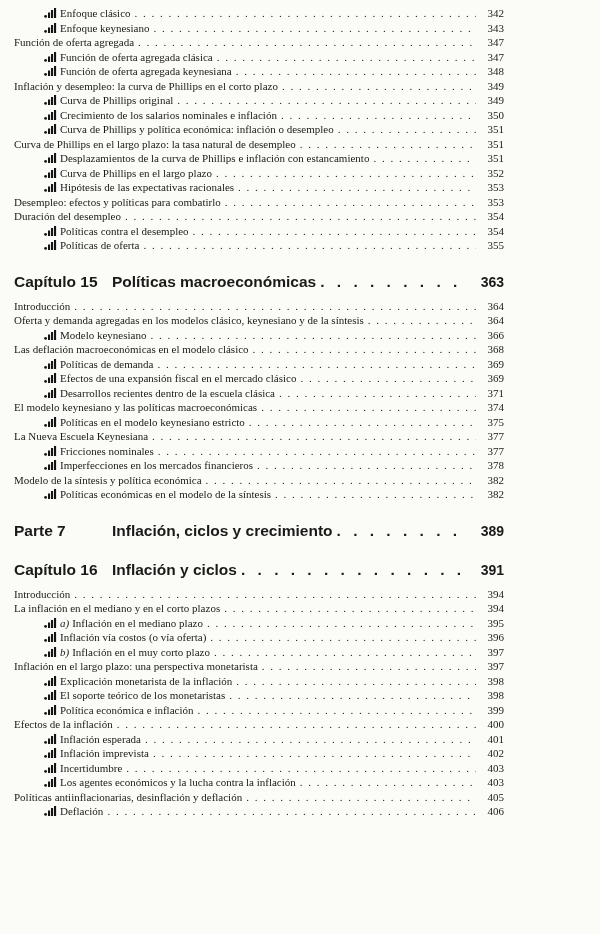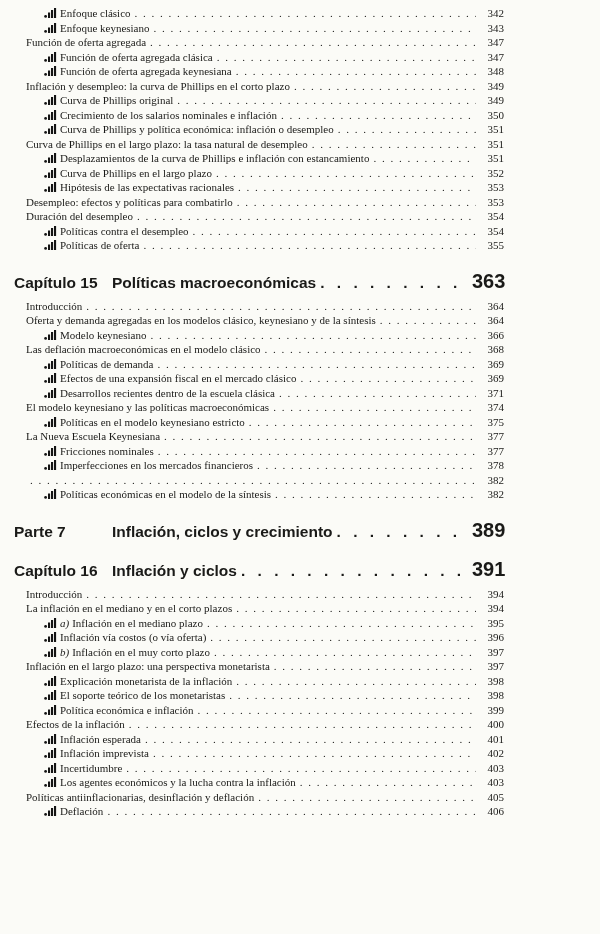--- a/index.html
+++ b/index.html
@@ -14,21 +14,21 @@
     height: 934px;
     padding: 6px 40px 6px 8px;
   }
   .row {
     display: flex;
     align-items: baseline;
     font-size: 11px;
     line-height: 14.5px;
     white-space: nowrap;
   }
-  .l1 { padding-left: 6px; margin-left: 12px; }
+  .l1 { padding-left: 6px; }
   .l2 { padding-left: 36px; }
   .icon {
     flex: none;
     width: 16px;
     align-self: center;
     position: relative;
     top: 1px;
   }
   .label { flex: none; }
   .pfx { font-style: italic; margin-right: 3px; }
@@ -54,21 +54,21 @@
     font-weight: bold;
     font-size: 15.5px;
     line-height: 19px;
     margin-top: 19px;
     margin-bottom: 7px;
     padding-left: 6px;
     justify-content: space-between;
   }
   .head .head-num { flex: none; width: 98px; }
   .head .dots::after { letter-spacing: 4px; }
-  .head .page { width: 32px; font-size: 20px; }
+  .head .page { width: 32px; font-size: 14px; }
 </style>
 </head>
 <body>
 
 <div class="page-wrap">
   <div>
       <div class="row l2">
     <span class="icon">
       <svg width="13" height="10" viewBox="0 0 13 10" aria-hidden="true">
         <circle cx="1.6" cy="8.4" r="1.4" fill="#141414"></circle>
@@ -365,20 +365,21 @@
         <rect x="4" y="4.5" width="2.1" height="5.5" fill="#141414"></rect>
         <rect x="7" y="2" width="2.1" height="8" fill="#141414"></rect>
         <rect x="10" y="0" width="2.1" height="10" fill="#141414"></rect>
       </svg>
     </span>
     <span class="label"><span>Imperfecciones en los mercados financieros</span></span>
     <span class="dots"></span>
     <span class="page">378</span>
   </div>
       <div class="row l1">
+    <span class="label">Modelo de la síntesis y política económica</span>
     <span class="dots"></span>
     <span class="page">382</span>
   </div>
       <div class="row l2">
     <span class="icon">
       <svg width="13" height="10" viewBox="0 0 13 10" aria-hidden="true">
         <circle cx="1.6" cy="8.4" r="1.4" fill="#141414"></circle>
         <rect x="4" y="4.5" width="2.1" height="5.5" fill="#141414"></rect>
         <rect x="7" y="2" width="2.1" height="8" fill="#141414"></rect>
         <rect x="10" y="0" width="2.1" height="10" fill="#141414"></rect>

